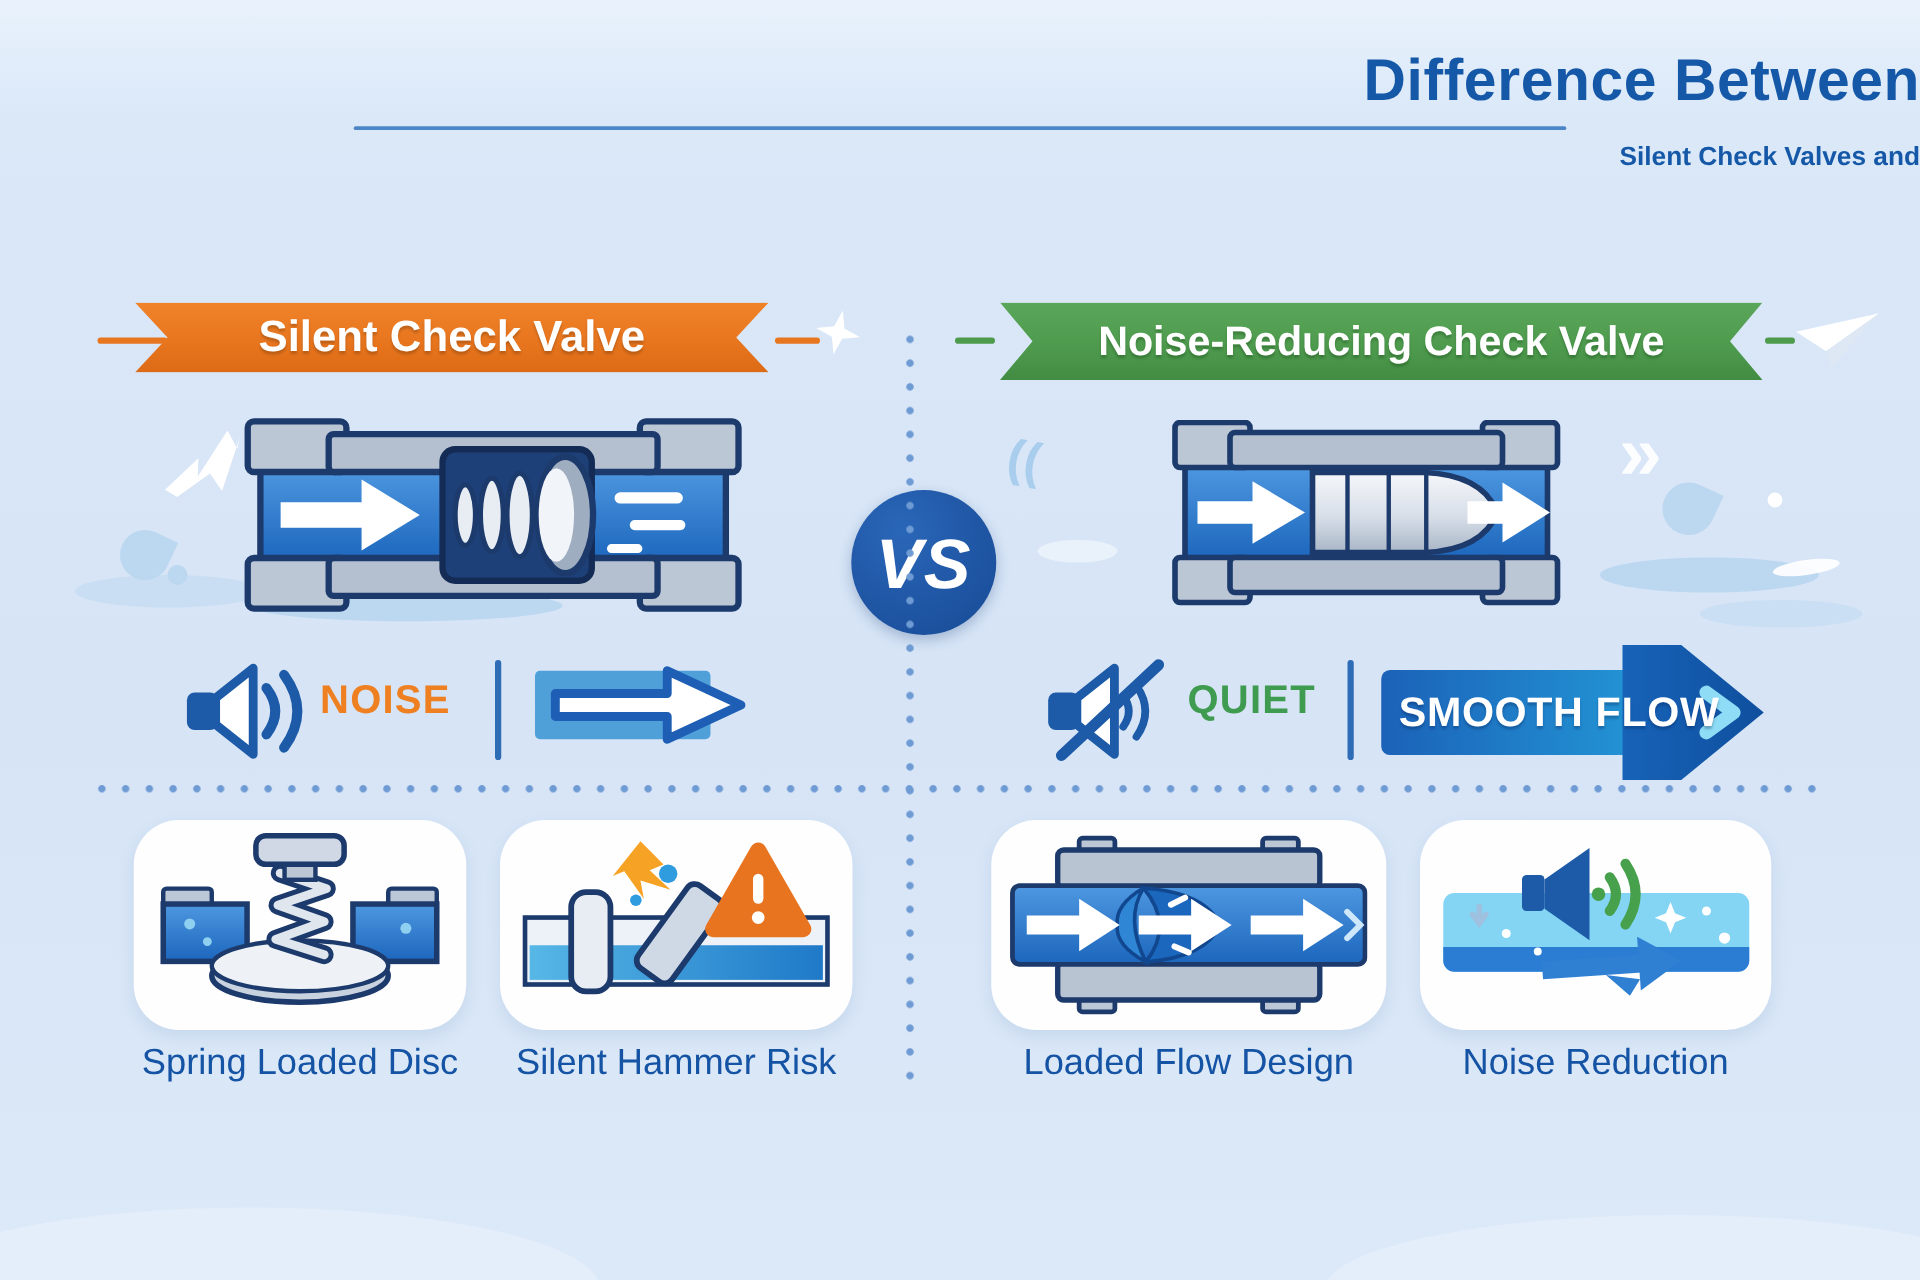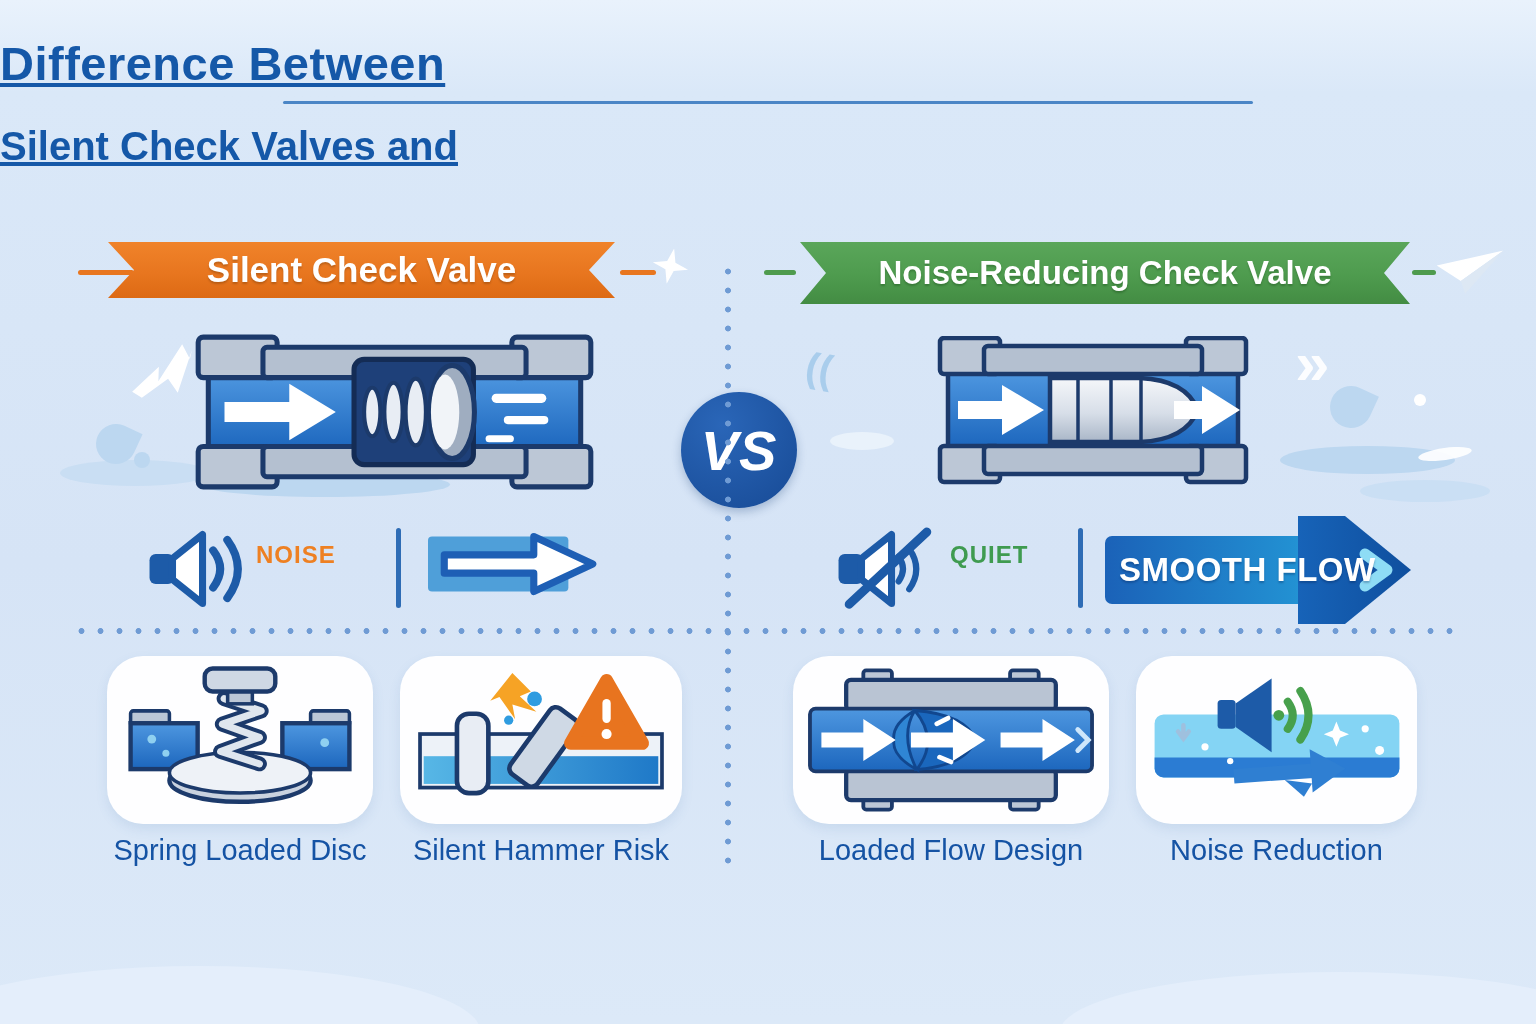--- a/index.html
+++ b/index.html
@@ -2,24 +2,24 @@
 <html><head>
 <meta charset="utf-8">
 <style>
   html,body{margin:0;padding:0;background:#c8d8ec;}
   .canvas{position:relative;width:1536px;height:1024px;overflow:hidden;
     font-family:"Liberation Sans",sans-serif;
     background:linear-gradient(180deg,#e9f2fc 0%,#dae8f8 9%,#d6e4f6 55%,#dce9f8 100%);}
   .abs{position:absolute;}
 
   
-  .hdr{left:0;width:100%;text-align:left;color:#1558a8;text-decoration:underline;}
+  .hdr{left:0;width:100%;text-align:right;color:#1558a8;}
   .title{top:36px;font-size:47px;font-weight:800;letter-spacing:.5px;}
   .rule{left:283px;top:101px;width:970px;height:3px;background:#4b86c6;border-radius:2px;}
-  .sub1{top:124px;font-size:40px;font-weight:800;}
+  .sub1{top:114px;font-size:21px;font-weight:800;}
   .sub2{top:157px;font-size:37px;font-weight:800;}
 
   
   .ribbon{display:flex;align-items:center;justify-content:center;color:#fff;font-weight:800;
     clip-path:polygon(0 0,100% 0,calc(100% - 26px) 50%,100% 100%,0 100%,26px 50%);
     text-shadow:0 2px 2px rgba(60,30,0,.25);}
   .ribbon-orange{left:108px;top:242px;width:507px;height:56px;font-size:35px;
     background:linear-gradient(180deg,#f0832a 0%,#e8761f 55%,#dd6a14 100%);}
   .ribbon-green{left:800px;top:242px;width:610px;height:62px;font-size:33px;
     background:linear-gradient(180deg,#5aa65a 0%,#4e9b4e 55%,#438c43 100%);
@@ -29,21 +29,21 @@
   .stub-g{background:#4e9b4e;}
 
   
   .vs{left:681px;top:392px;width:116px;height:116px;border-radius:50%;
     background:radial-gradient(circle at 35% 28%,#2a66b8,#174a95);
     display:flex;align-items:center;justify-content:center;color:#fff;
     font-size:56px;font-weight:800;font-style:italic;letter-spacing:1px;
     box-shadow:0 4px 10px rgba(20,60,120,.28);}
 
   
-  .soundword{font-size:24px;font-weight:800;letter-spacing:1px;}
+  .soundword{font-size:32px;font-weight:800;letter-spacing:1px;}
   .noiseword{left:256px;top:541px;color:#ee8022;}
   .quietword{left:950px;top:541px;color:#3f9b50;}
   .vdiv{width:5px;height:80px;border-radius:3px;background:#2e6cb5;top:528px;}
   .sf-badge{left:1103px;top:514px;width:312px;height:112px;}
   .sf-text{left:16px;top:50%;transform:translateY(-50%);color:#fff;font-size:33px;
     font-weight:800;letter-spacing:.5px;text-shadow:0 2px 2px rgba(0,30,80,.3);white-space:nowrap;}
 
   
   .hdots{left:72px;top:628px;width:1392px;height:6px;
     background-image:radial-gradient(circle,#6f9bd4 2.6px,transparent 3.3px);

